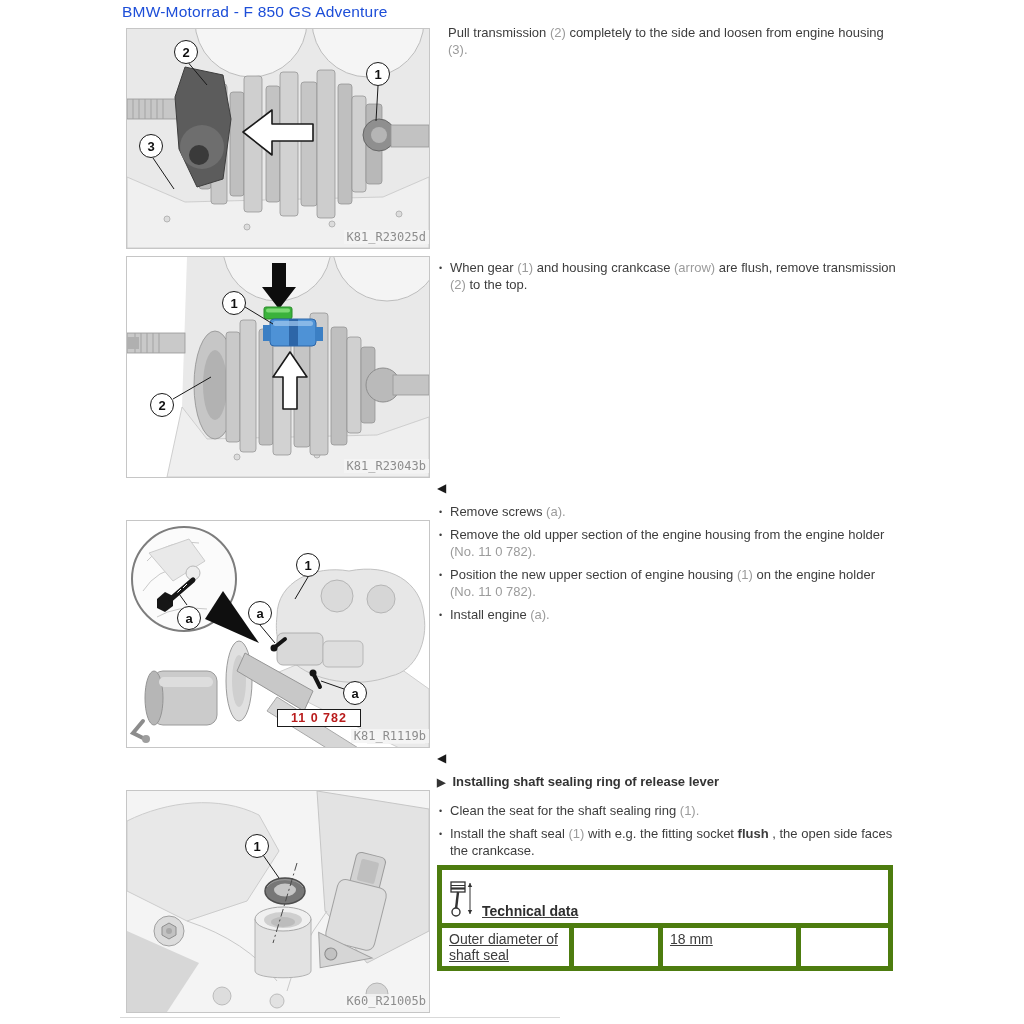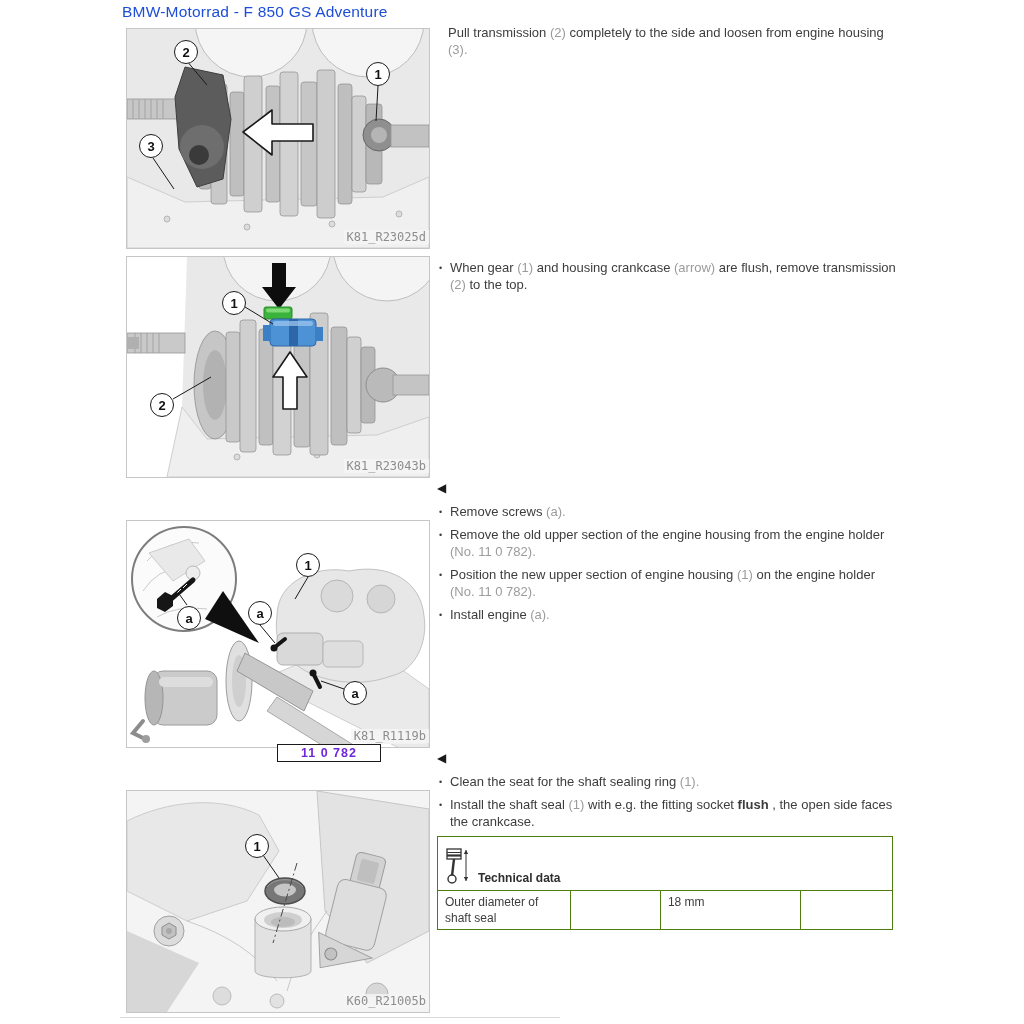--- a/index.html
+++ b/index.html
@@ -8,35 +8,35 @@
   .page-title{position:absolute;left:122px;top:3px;font-size:15.5px;color:#1d4ed8;letter-spacing:.2px;}
   
   .panel{position:absolute;left:126px;width:304px;border:1px solid #c6c6c6;background:#fff;box-sizing:border-box;}
   .panel svg{display:block;}
   .panel-code{position:absolute;right:0;bottom:4px;font-family:"DejaVu Sans Mono",monospace;
               font-size:12px;color:#8d8d8d;background:rgba(244,244,244,.85);padding:1px 3px;line-height:1;}
   .callout{position:absolute;width:24px;height:24px;border:1.6px solid #1a1a1a;border-radius:50%;
            background:#fff;display:flex;align-items:center;justify-content:center;
            font-weight:bold;font-size:13px;color:#111;box-sizing:border-box;}
   .tool-label{position:absolute;border:1.6px solid #1a1a1a;background:#fff;font-weight:bold;
-              font-size:12.5px;color:#6d28d9;padding:1px 23px;letter-spacing:1px;white-space:nowrap;margin-top:35px;}
+              font-size:12.5px;color:#b91c1c;padding:1px 13px;letter-spacing:1px;white-space:nowrap;}
   
   .tcol{position:absolute;left:437px;width:462px;font-size:13px;line-height:17px;}
   .para{padding-left:11px;}
   .bullet{position:relative;padding-left:13px;margin-bottom:6px;}
   .bullet .dot{position:absolute;left:2px;top:1px;font-size:9px;color:#3d3d3d;}
   .heading{font-weight:bold;color:#333;margin-bottom:11px;}
   .heading .tri{font-size:11px;margin-right:7px;}
   .collapse-marker{font-size:12px;color:#1a1a1a;line-height:14px;margin-bottom:8px;}
   .seg.ref{color:#9b9b9b;}
   .seg.b{font-weight:bold;text-align:center;}
   
   .tech-table{border-collapse:collapse;width:456px;margin-top:1px;table-layout:fixed;}
-  .tech-table td{border:1px solid #4d7c0f;font-size:12px;line-height:16px;
-                 padding:3px 7px;vertical-align:top;color:#3d3d3d;}
+  .tech-table td{border:5px solid #4d7c0f;font-size:14px;line-height:16px;
+                 padding:3px 7px;vertical-align:top;color:#3d3d3d;text-decoration:underline;}
   .tech-table .cap{height:46px;vertical-align:bottom;padding:4px 7px 3px 7px;}
   .cap-inner{display:flex;align-items:flex-end;gap:9px;}
   .cap-title{font-weight:bold;color:#2e2e2e;padding-bottom:1px;}
   .bottom-artifact{position:absolute;left:120px;top:1017px;width:440px;height:1px;background:#c9c9c9;opacity:.7;}
 </style>
 </head>
 <body>
 
 <div class="page">
 
@@ -274,20 +274,21 @@
         <div class="collapse-marker">◀</div>
         <div class="bullet"><span class="dot">•</span><span class="btxt"><span class="seg">Remove screws </span><span class="seg ref">(a).</span></span></div>
         <div class="bullet"><span class="dot">•</span><span class="btxt"><span class="seg">Remove the old upper section of the engine housing from the engine holder </span><span class="seg ref">(No. 11 0 782).</span></span></div>
         <div class="bullet"><span class="dot">•</span><span class="btxt"><span class="seg">Position the new upper section of engine housing </span><span class="seg ref">(1)</span><span class="seg"> on the engine holder </span><span class="seg ref">(No. 11 0 782).</span></span></div>
         <div class="bullet"><span class="dot">•</span><span class="btxt"><span class="seg">Install engine </span><span class="seg ref">(a).</span></span></div>
       </div>
   </div>
   <div class="tcol" style="top:751px;">
     <div>
         <div class="collapse-marker">◀</div>
+        <div class="heading"><span class="tri">▶</span><span class="htext">Installing shaft sealing ring of release lever</span></div>
         <div class="bullet"><span class="dot">•</span><span class="btxt"><span class="seg">Clean the seat for the shaft sealing ring </span><span class="seg ref">(1).</span></span></div>
         <div class="bullet"><span class="dot">•</span><span class="btxt"><span class="seg">Install the shaft seal </span><span class="seg ref">(1)</span><span class="seg"> with e.g. the fitting socket </span><span class="seg b">flush</span><span class="seg"> , the open side faces the crankcase.</span></span></div>
       </div>
     <table class="tech-table">
       <colgroup>
           <col style="width:29.3%">
           <col style="width:19.7%">
           <col style="width:30.7%">
           <col style="width:20.3%">
         </colgroup>

